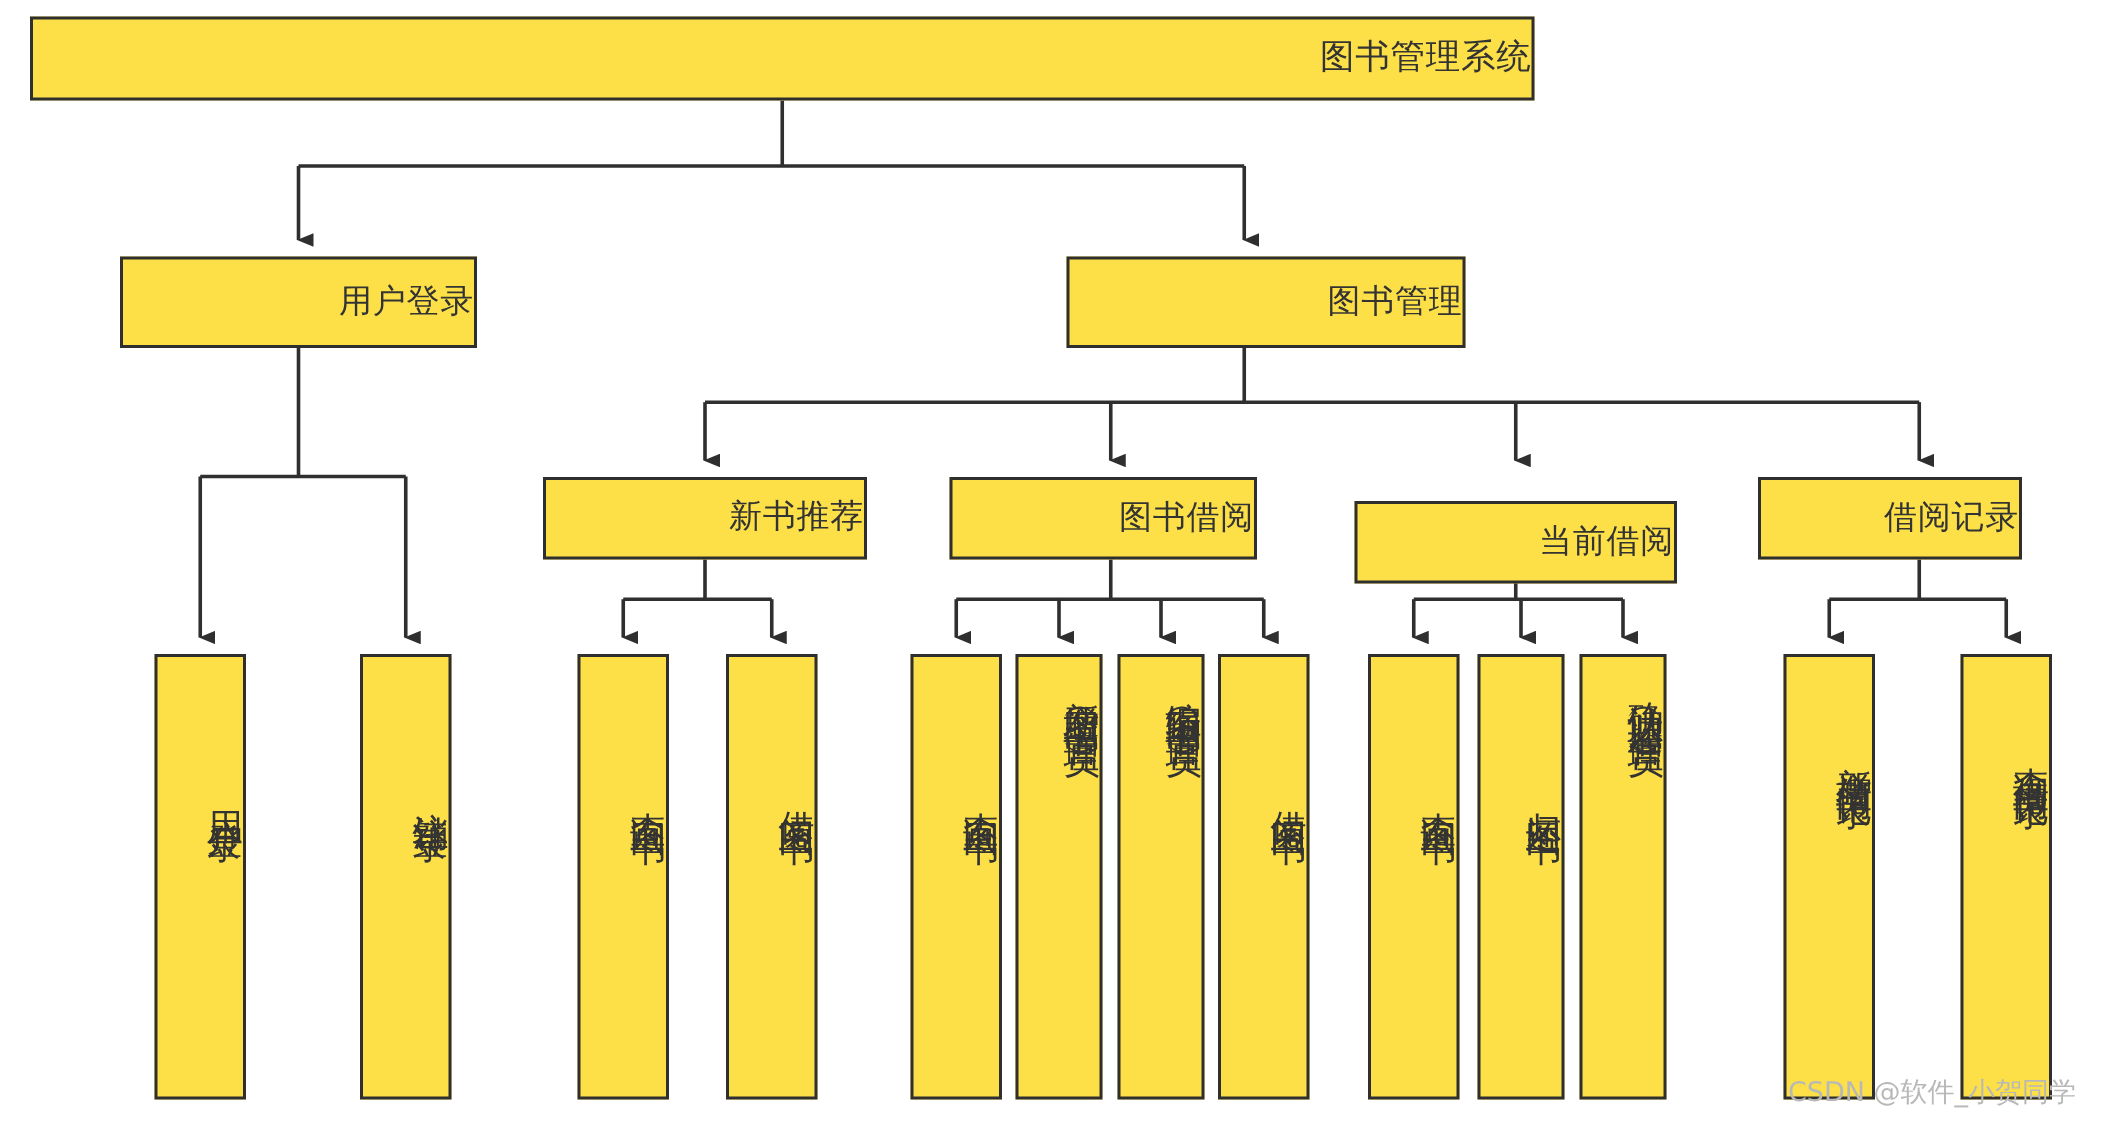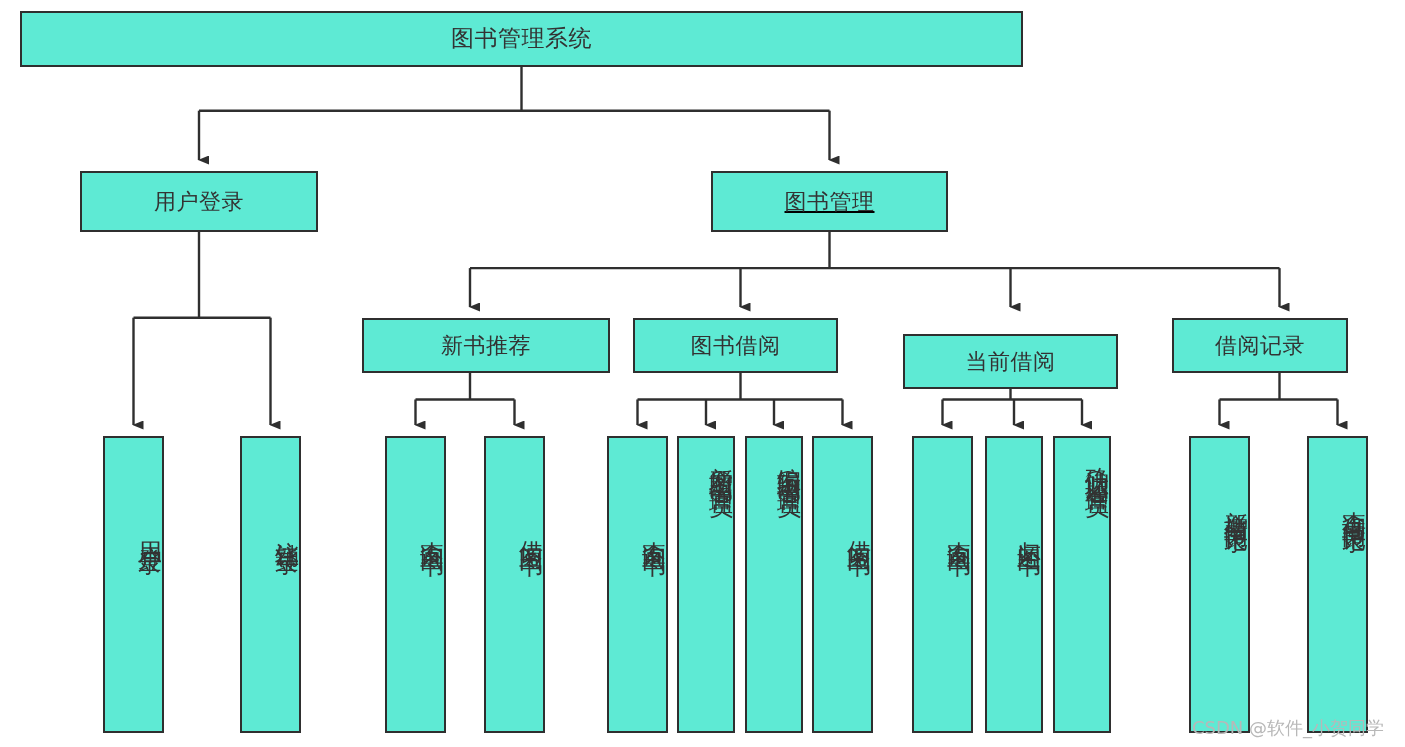--- a/index.html
+++ b/index.html
@@ -20,25 +20,25 @@
   svg.edges {
     position: absolute;
     left: 0;
     top: 0;
     width: 1405px;
     height: 747px;
   }
   .node {
     position: absolute;
     box-sizing: border-box;
-    background: #5eead4;
+    background: #fde047;
     border: 2px solid #2f2f2f;
     display: flex;
     align-items: center;
-    justify-content: center;
+    justify-content: flex-end;
     overflow: hidden;
   }
   .node .label {
     color: #333333;
     text-align: center;
     line-height: 1.18;
     letter-spacing: 0.5px;
     white-space: nowrap;
   }
   .node.horiz .label {
@@ -126,24 +126,24 @@
       </g>
   </svg>
 
   <div id="nodes-layer">
       <div class="node horiz root" style="left: 20px; top: 11px; width: 1003px; height: 56px;">
         <span class="label">图书管理系统</span>
       </div>
       <div class="node horiz" style="left: 80px; top: 171px; width: 238px; height: 61px;">
         <span class="label">用户登录</span>
       </div>
-      <div class="node horiz" style="left: 711px; top: 171px; width: 237px; height: 61px; text-decoration: underline;">
+      <div class="node horiz" style="left: 711px; top: 171px; width: 266px; height: 61px;">
         <span class="label">图书管理</span>
       </div>
-      <div class="node horiz" style="left: 362px; top: 318px; width: 248px; height: 55px;">
+      <div class="node horiz" style="left: 362px; top: 318px; width: 216px; height: 55px; font-family: Liberation Mono, monospace;">
         <span class="label">新书推荐</span>
       </div>
       <div class="node horiz" style="left: 633px; top: 318px; width: 205px; height: 55px;">
         <span class="label">图书借阅</span>
       </div>
       <div class="node horiz" style="left: 903px; top: 334px; width: 215px; height: 55px;">
         <span class="label">当前借阅</span>
       </div>
       <div class="node horiz" style="left: 1172px; top: 318px; width: 176px; height: 55px;">
         <span class="label">借阅记录</span>

